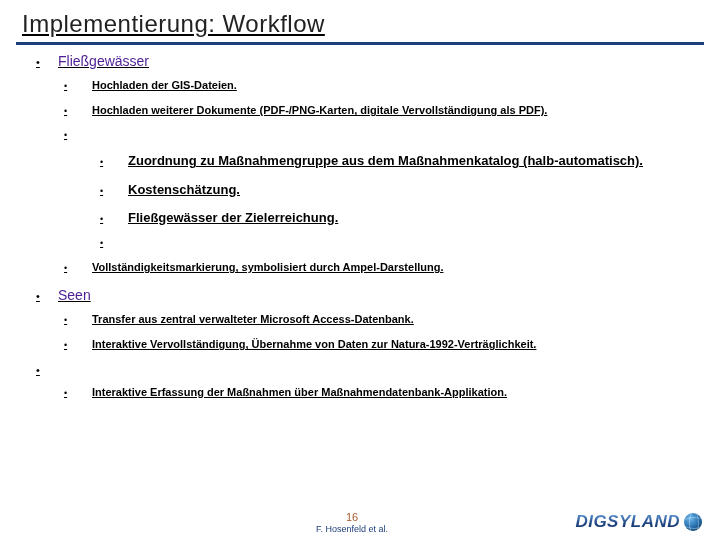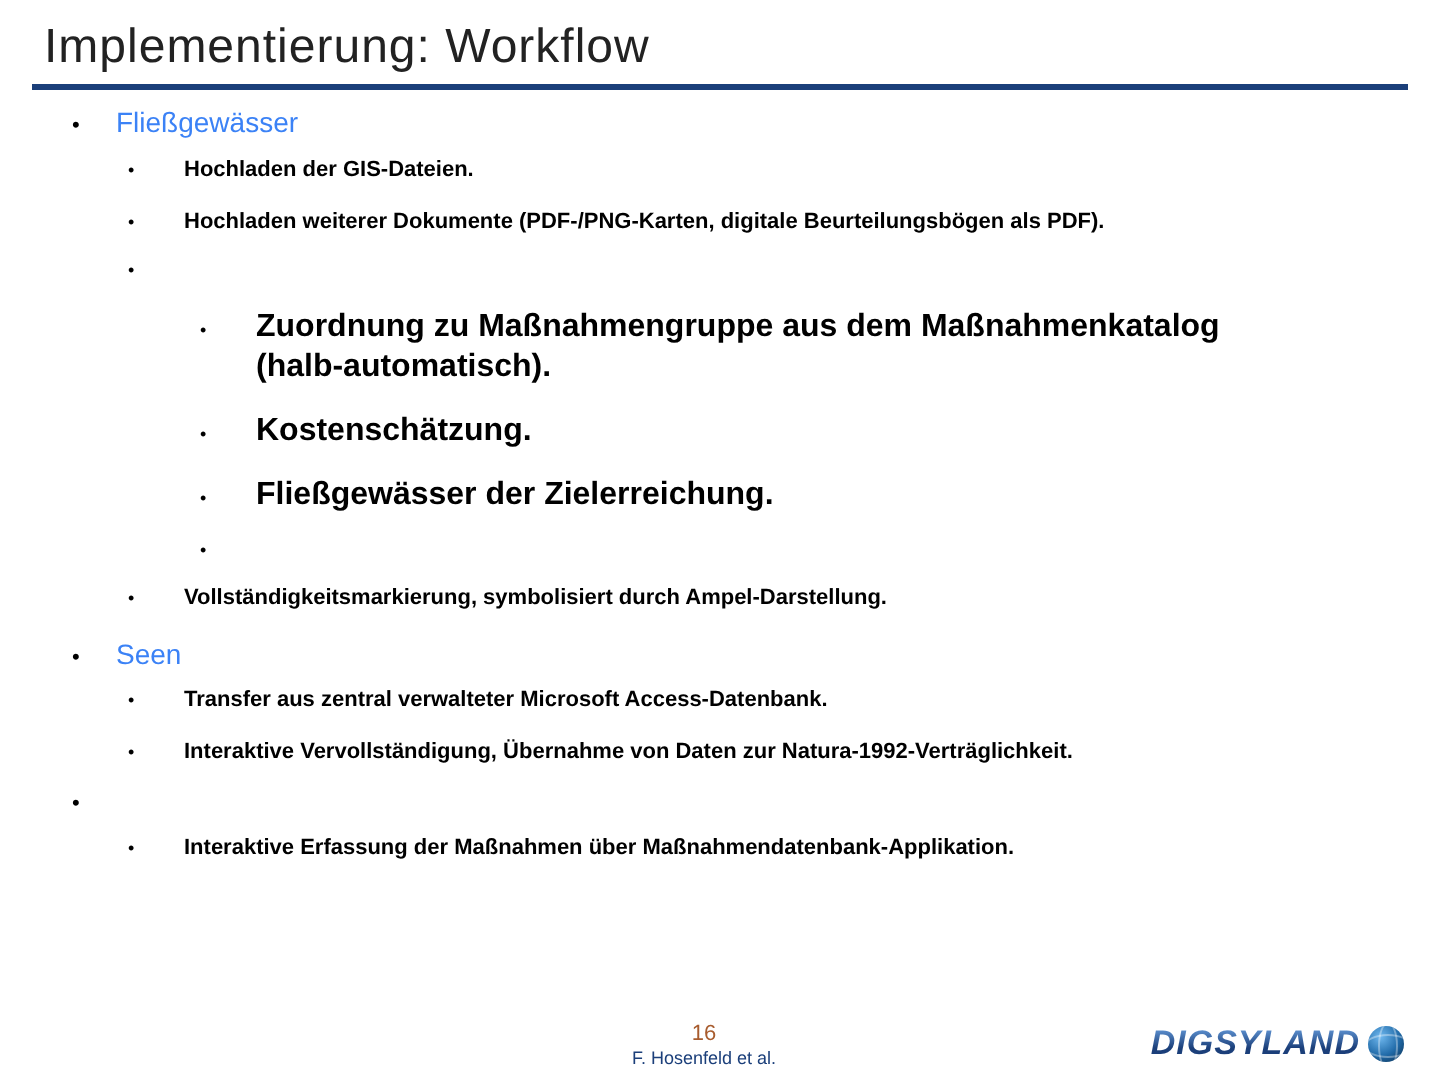--- a/index.html
+++ b/index.html
@@ -10,20 +10,21 @@
     font-family: Arial, Helvetica, sans-serif;
     background: #fff;
     overflow: hidden;
     position: relative;
   }
   .slide {
     width: 720px;
     height: 540px;
     position: relative;
     box-sizing: border-box;
+    text-decoration: underline;
   }
   .title {
     font-size: 24px;
     color: #222;
     padding: 10px 0 4px 22px;
     letter-spacing: 0.5px;
   }
   .title-rule {
     margin: 0 16px 0 16px;
     border: none;
@@ -49,21 +50,21 @@
     margin-bottom: 8px;
   }
   .lvl1-bullet {
     width: 22px;
     flex: 0 0 22px;
     font-size: 11px;
     color: #000;
   }
   .lvl1-text {
     font-size: 14px;
-    color: #3b82f6;
+    color: #4c1d95;
   }
   ul.lvl2 {
     list-style: none;
     margin: 0 0 0 28px;
     padding: 0;
   }
   ul.lvl2 > li {
     display: flex;
     align-items: baseline;
     margin-bottom: 12px;
@@ -89,21 +90,21 @@
     align-items: baseline;
     margin-bottom: 12px;
   }
   .lvl3-bullet {
     width: 28px;
     flex: 0 0 28px;
     font-size: 9px;
     color: #000;
   }
   .lvl3-text {
-    font-size: 16px;
+    font-size: 13px;
     font-weight: bold;
     color: #000;
     max-width: 520px;
   }
   .footer {
     position: absolute;
     left: 0;
     bottom: 6px;
     width: 704px;
     text-align: center;
@@ -174,21 +175,21 @@
           <span class="lvl1-bullet">•</span>
           <span class="lvl1-text">Fließgewässer</span>
         </div>
         <ul class="lvl2">
           <li>
             <span class="lvl2-bullet">•</span>
             <span class="lvl2-text">Hochladen der GIS-Dateien.</span>
           </li>
           <li>
             <span class="lvl2-bullet">•</span>
-            <span class="lvl2-text">Hochladen weiterer Dokumente (PDF-/PNG-Karten, digitale Beurteilungsbögen als PDF).</span>
+            <span class="lvl2-text">Hochladen weiterer Dokumente (PDF-/PNG-Karten, digitale Vervollständigung als PDF).</span>
           </li>
           <li>
             <span class="lvl2-bullet">•</span>
           </li>
         </ul>
         <ul class="lvl3">
           <li>
             <span class="lvl3-bullet">•</span>
             <span class="lvl3-text">Zuordnung zu Maßnahmengruppe aus dem Maßnahmenkatalog (halb-automatisch).</span>
           </li>

